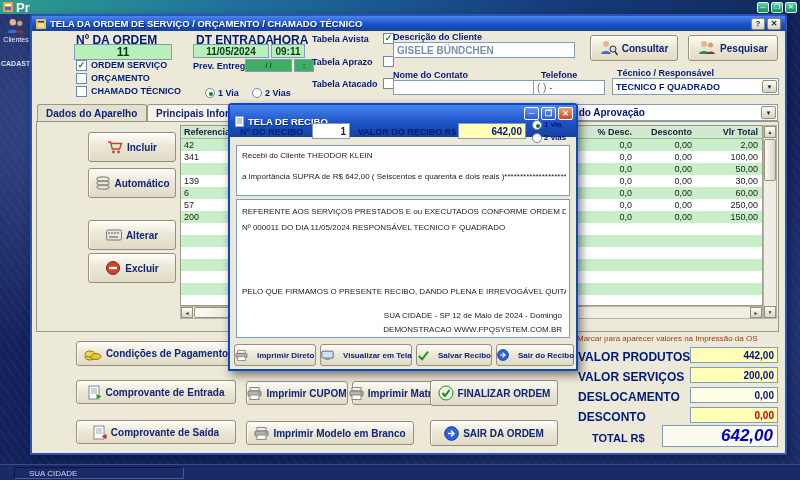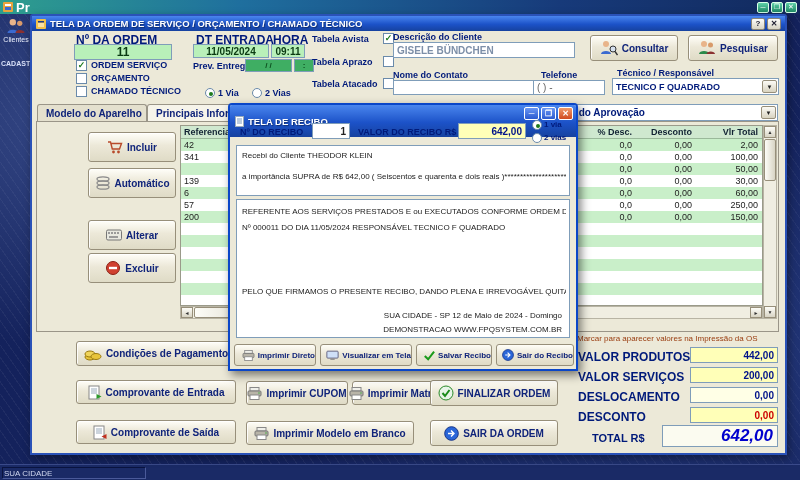--- a/index.html
+++ b/index.html
@@ -35,21 +35,21 @@
   
   .ptitle{position:absolute;left:0;top:0;width:800px;height:14px;
     background:linear-gradient(90deg,#2e9e8e,#1f6f9e 30%,#173a7a 70%,#122a5e);display:flex;align-items:center;gap:3px;padding:0 3px}
   .ptext{color:#fff;font-size:13px;font-weight:bold;white-space:nowrap}
   .pbtn{position:absolute;top:1.5px;width:12px;height:11px;background:linear-gradient(#5fd0a8,#1f8a66);border:1px solid #d8ffe8;
     border-radius:2px;color:#fff;font-size:7px;display:flex;align-items:center;justify-content:center}
   .tbbtn{position:absolute;left:2px;top:18px;width:28px;height:40px;display:flex;flex-direction:column;align-items:center;gap:1px}
   .tblbl{color:#eef2ff;font-size:7px;white-space:nowrap}
   .cadlbl{position:absolute;left:1px;top:60px;width:29px;color:#d8e0f8;font-size:7px;font-weight:bold;white-space:nowrap;overflow:hidden}
   .statusbar{position:absolute;left:0;top:464px;width:800px;height:16px;background:#1a2a66;border-top:1px solid #3a4a8a}
-  .statuscell{position:absolute;left:2px;top:2px;width:144px;height:12px;border:1px solid #0a1440;border-right-color:#4a5a9a;border-bottom-color:#4a5a9a;color:#cfd6ee;font-size:8px;padding:1px 1px;white-space:nowrap;overflow:hidden}
+  .statuscell{position:absolute;left:14px;top:2px;width:170px;height:12px;border:1px solid #0a1440;border-right-color:#4a5a9a;border-bottom-color:#4a5a9a;color:#cfd6ee;font-size:8px;padding:1px 14px;white-space:nowrap;overflow:hidden}
   
   .cwin{position:absolute;left:30px;top:14px;width:757px;height:441px;background:#ece9d8;border:2px solid #2a52b8;border-radius:3px 3px 0 0;box-shadow:2px 3px 8px rgba(0,0,0,.4)}
   .ctitle{position:absolute;left:32px;top:16px;width:753px;height:15px;
     background:linear-gradient(180deg,#4a86ee,#1c52c8 55%,#16429f);display:flex;align-items:center;gap:4px;padding:0 4px}
   .ctext{color:#fff;font-size:9.5px;font-weight:bold;white-space:nowrap;overflow:hidden;text-shadow:1px 1px 1px rgba(0,0,0,.4)}
   .cbtn{position:absolute;top:1.5px;width:14px;height:12px;background:linear-gradient(#fdfdfa,#d8d4c4);border:1px solid #8a8578;border-radius:2px;
     font-size:8px;font-weight:bold;color:#223;display:flex;align-items:center;justify-content:center}
   
   .tbl{position:absolute;left:180px;top:125px;width:583px;height:181px;background:#fff;border:1px solid #9a9a8a;overflow:hidden;font-size:9px;color:#222}
   .thead{display:flex;height:13px;background:#cfe8cf;border-bottom:1px solid #9ab89a;font-weight:bold;align-items:center;color:#123}
@@ -64,21 +64,21 @@
   .dlg{position:absolute;left:228px;top:103px;width:350px;height:268px;background:#ece9d8;border:2px solid #0a46c8;border-radius:4px 4px 0 0;box-shadow:3px 4px 10px rgba(0,0,0,.5)}
   .dtitle{position:absolute;left:230px;top:105px;width:346px;height:17px;border-radius:2px 2px 0 0;
     background:linear-gradient(180deg,#4a86ee,#1c52c8 55%,#16429f);display:flex;align-items:center;gap:4px;padding:16px 5px}
   .dtext{color:#fff;font-size:9.5px;font-weight:bold;text-shadow:1px 1px 1px rgba(0,0,0,.4)}
   .dbtn{position:absolute;top:107px;width:15px;height:13px;border-radius:2px;border:1px solid #fff;font-size:8px;color:#fff;display:flex;align-items:center;justify-content:center;font-weight:bold;background:linear-gradient(#6a96f4,#2a5ad0)}
   .dbtn.close{background:linear-gradient(#f09a6a,#d04a20)}
   .rbox{position:absolute;background:#fff;border:1px solid #7f9db9}
   .rline{position:absolute;font-size:8px;color:#1a1a1a;white-space:nowrap;overflow:hidden;max-width:324px}
   .rline.ctr{left:236px;width:326px;text-align:right;max-width:334px}
   .dlbl{position:absolute;font-size:9px;font-weight:bold;color:#001a7a;white-space:nowrap}
-  .dbtn2{position:absolute;top:344px;height:22px;display:flex;align-items:center;justify-content:flex-end;gap:3px;
+  .dbtn2{position:absolute;top:344px;height:22px;display:flex;align-items:center;justify-content:flex-start;gap:9px;
     background:linear-gradient(180deg,#fffef8,#ece8d8 45%,#dfdbc6);border:1px solid #978f7a;border-radius:3px;font-size:8px;font-weight:bold;color:#10247a;white-space:nowrap}
   .totalval{position:absolute;left:662px;top:425px;width:116px;height:22px;background:#fbfbf0;border:1px solid #7f9db9;
     display:flex;align-items:center;justify-content:flex-end;padding-right:4px;font-size:17px;font-weight:bold;font-style:italic;color:#0000cd}
   .hint{position:absolute;left:577px;top:334px;font-size:8px;color:#993c0f;white-space:nowrap}
   .red{color:#cc0000}
   svg{display:block}
 </style>
 </head>
 <body>
 
@@ -195,21 +195,21 @@
       </span>
       <span>Pesquisar</span>
     </div>
 
     <span class="lbl s9" style="left:617px;top:68px">Técnico / Responsável</span>
     <div class="fld" style="left:612px;top:78px;width:167px;height:17px">
       <span style="font-size:9px;font-weight:bold;color:#001a7a">TECNICO F QUADRADO</span>
       <span class="combo-arrow">▼</span>
     </div>
 
-    <div class="tab" style="left:37px;top:104px;width:110px">Modelo do Aparelho</div>
+    <div class="tab" style="left:37px;top:104px;width:110px">Dados do Aparelho</div>
     <div class="tab sel" style="left:147px;top:104px;width:245px;justify-content:flex-start">Principais Informações - </div>
     <div class="fld" style="left:528px;top:104px;width:250px;height:17px">
       <span style="font-weight:bold;color:#001a7a">Aguardando Aprovação</span>
       <span class="combo-arrow">▼</span>
     </div>
 
     <div class="panel"></div>
 
     <div class="btn" style="left:88px;top:132px;width:88px;height:30px">
       <span>

